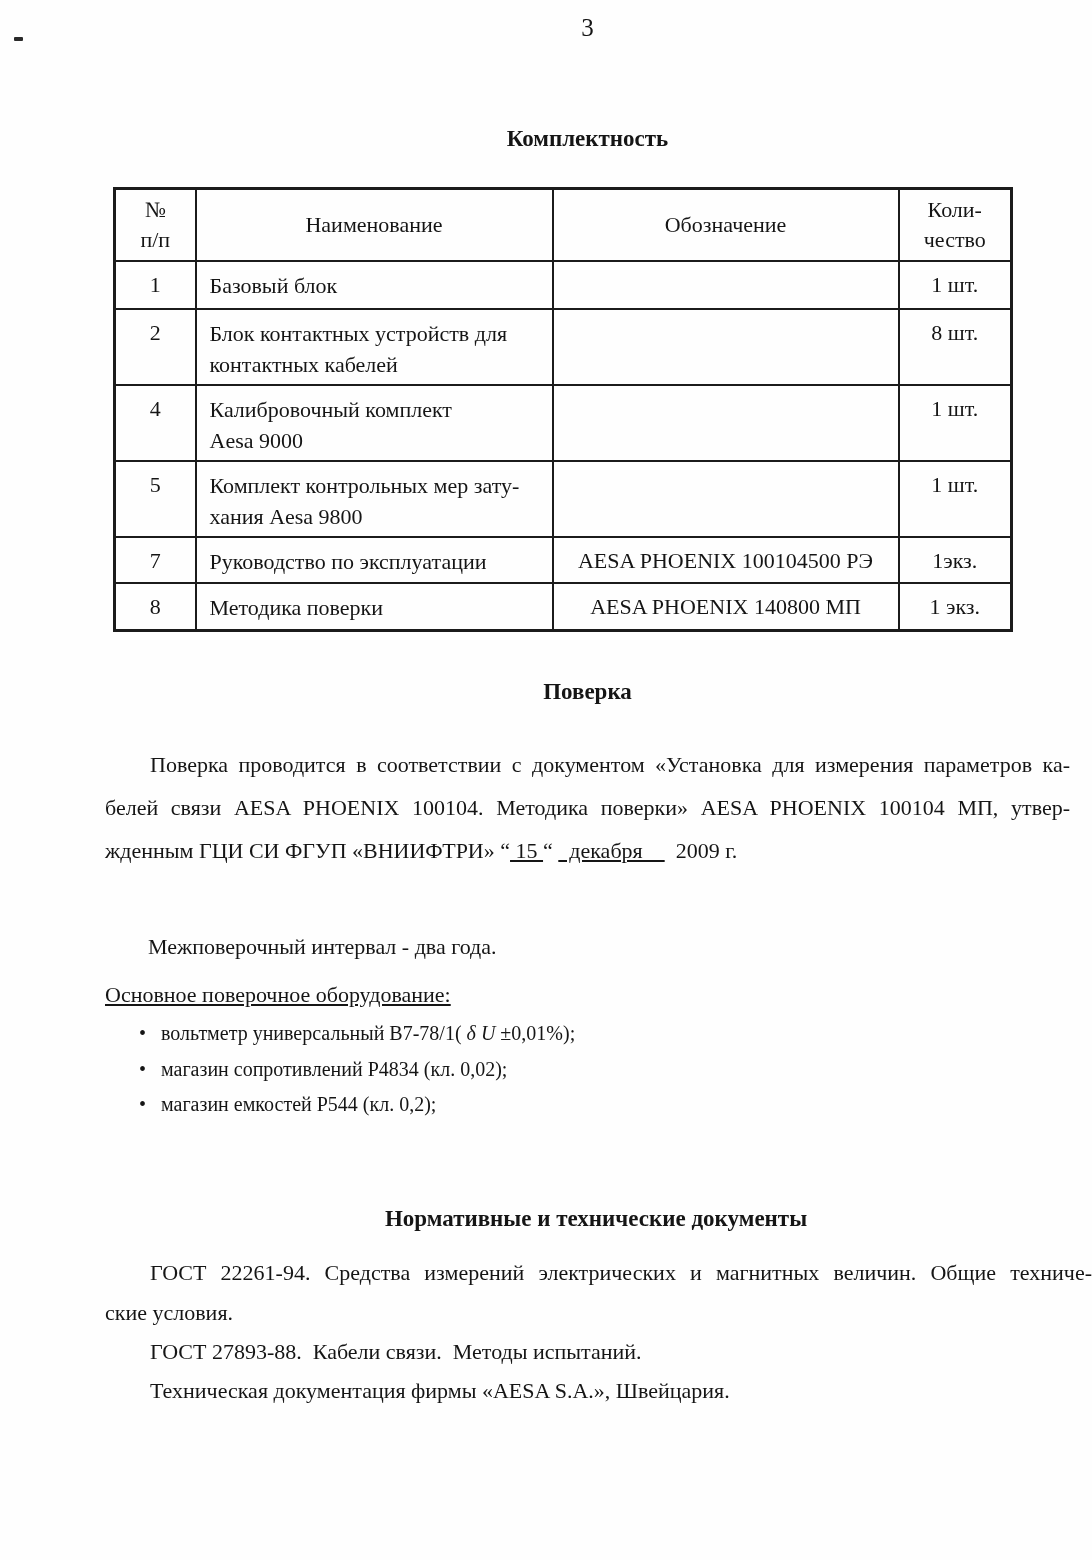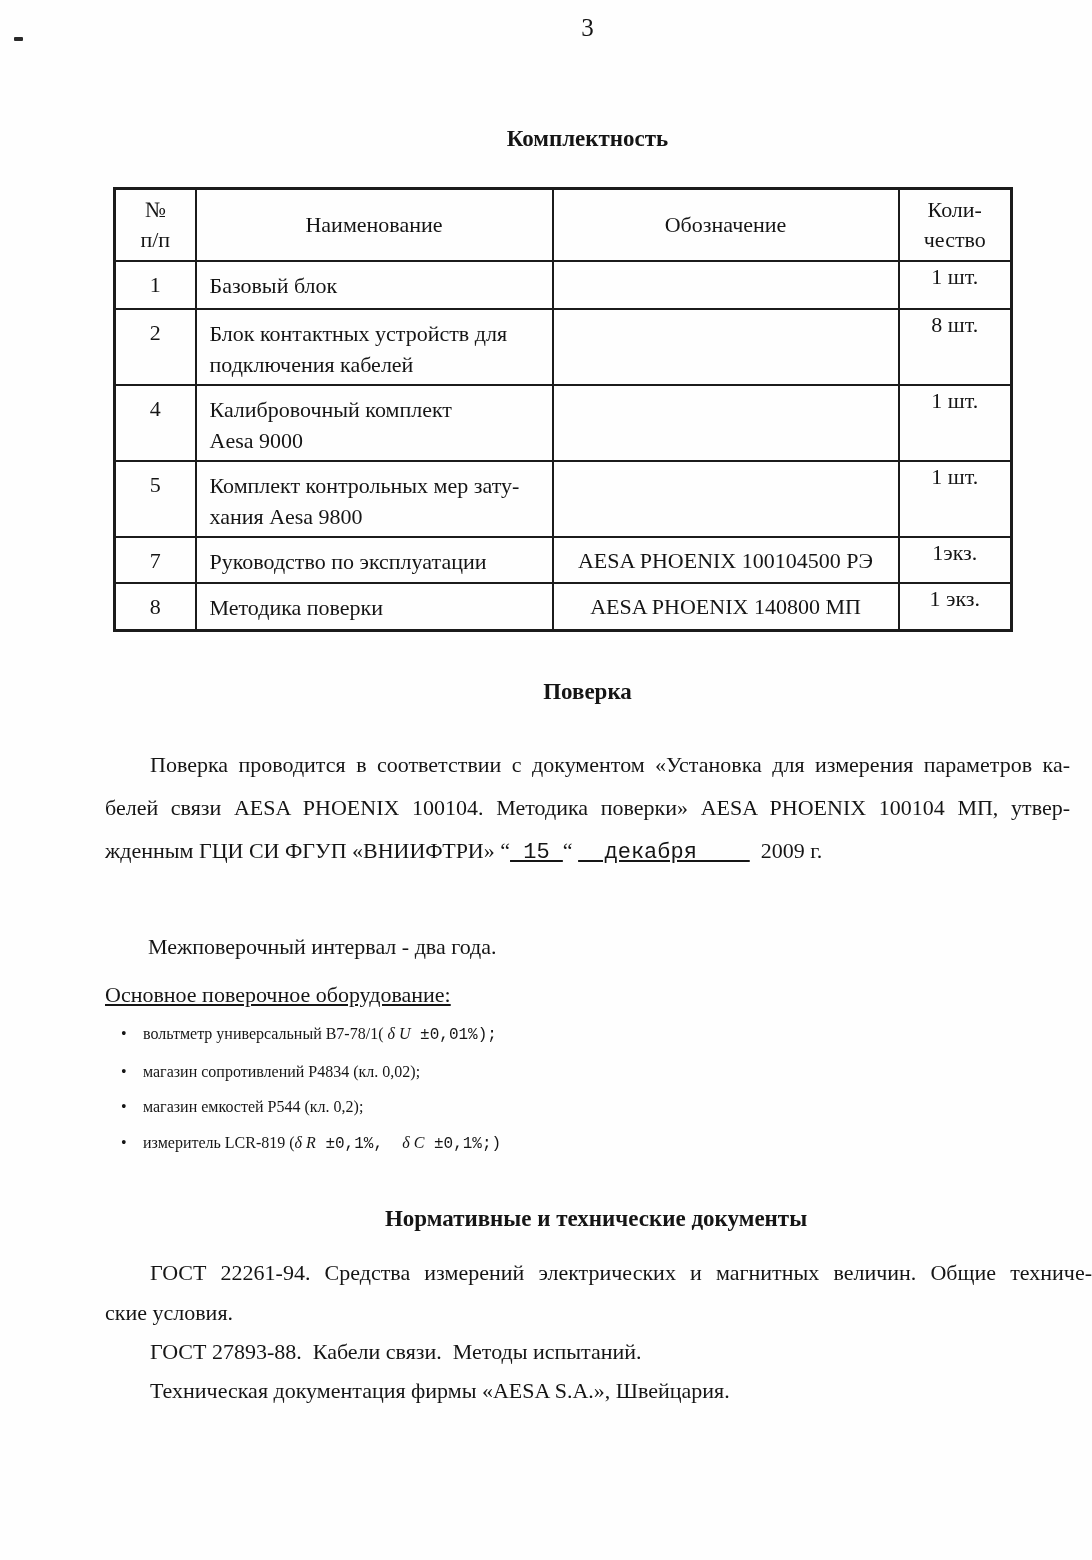--- a/index.html
+++ b/index.html
@@ -40,38 +40,38 @@
     vertical-align:top;
     font-weight:normal;
   }
   table.kit th {
     vertical-align:middle; text-align:center; line-height:30px;
     padding:4px 2px;
   }
   td.c-num { text-align:center; padding-top:8px; line-height:30px; }
   td.c-name { padding:8px 8px 4px 13px; line-height:31px; }
   td.c-desig { text-align:center; padding-top:8px; line-height:30px;margin-left:43px; }
-  td.c-qty { text-align:center; line-height:30px; }
+  td.c-qty { text-align:center; padding-top:8px; line-height:30px; }
 
   .line {
     position:absolute; font-size:22px; line-height:30px; white-space:pre;
   }
   .jl {
     position:absolute; left:105px; width:965px;
     font-size:22px; line-height:30px;
     text-align:justify; text-align-last:justify; white-space:normal;
   }
   .indent { padding-left:45px; }
   .ul { text-decoration:underline; }
-  .prews { white-space:pre;font-family:Liberation Mono, monospace; }
+  .prews { white-space:pre; }
   .iv { font-style:italic; }
 
   ul.equip {
-    position:absolute; left:121px; top:1016px;
-    list-style:none; font-size:16px;
+    position:absolute; left:139px; top:1016px;
+    list-style:none; font-size:20px;
   }
   ul.equip li { line-height:35.5px; }
   .bullet-dot { display:inline-block; width:22px; }
   .doc-w { width:987px; }
 </style>
 </head>
 <body>
 
 <div class="page">
 
@@ -106,21 +106,21 @@
       <td class="c-name">
         <div>Базовый блок</div>
       </td>
       <td class="c-desig"></td>
       <td class="c-qty">1 шт.</td>
     </tr>
     <tr style="height:74px">
       <td class="c-num">2</td>
       <td class="c-name">
         <div>Блок контактных устройств для</div>
-        <div>подключения кабелей</div>
+        <div>контактных кабелей</div>
       </td>
       <td class="c-desig"></td>
       <td class="c-qty">8 шт.</td>
     </tr>
     <tr style="height:73px">
       <td class="c-num">4</td>
       <td class="c-name">
         <div>Калибровочный комплект</div>
         <div>Aesa 9000</div>
       </td>
@@ -162,21 +162,20 @@
   <div class="line" style="left:105px; top:836px"><span>жденным ГЦИ СИ ФГУП «ВНИИФТРИ» “</span><span class="ul prews"> 15 </span><span>“ </span><span class="ul prews">  декабря    </span><span>  2009 г.</span></div>
 
   <div class="line ul" style="left:105px; top:980px">Основное поверочное оборудование:</div>
 
   <div class="line" style="left:148px; top:932px">Межповерочный интервал - два года.</div>
 
   <ul class="equip">
     <li><span class="bullet-dot">•</span><span>вольтметр универсальный В7-78/1( </span><span class="iv">δ U</span><span class="prews"> ±0,01%);</span></li>
     <li><span class="bullet-dot">•</span><span>магазин сопротивлений Р4834 (кл. 0,02);</span></li>
     <li><span class="bullet-dot">•</span><span>магазин емкостей Р544 (кл. 0,2);</span></li>
-    <li><span class="bullet-dot">•</span><span>измеритель LCR-819 (</span><span class="iv">δ R</span><span class="prews"> ±0,1%,  </span><span class="iv">δ C</span><span class="prews"> ±0,1%;)</span></li>
   </ul>
 
   <div class="section-title doc-title">Нормативные и технические документы</div>
 
   <div class="jl indent doc-w" style="top:1258px">ГОСТ 22261-94. Средства измерений электрических и магнитных величин. Общие техниче-</div>
   <div class="line" style="left:105px; top:1298px">ские условия.</div>
   <div class="line" style="left:150px; top:1337px">ГОСТ 27893-88.  Кабели связи.  Методы испытаний.</div>
   <div class="line" style="left:150px; top:1376px">Техническая документация фирмы «AESA S.A.», Швейцария.</div>
 
 </div>

